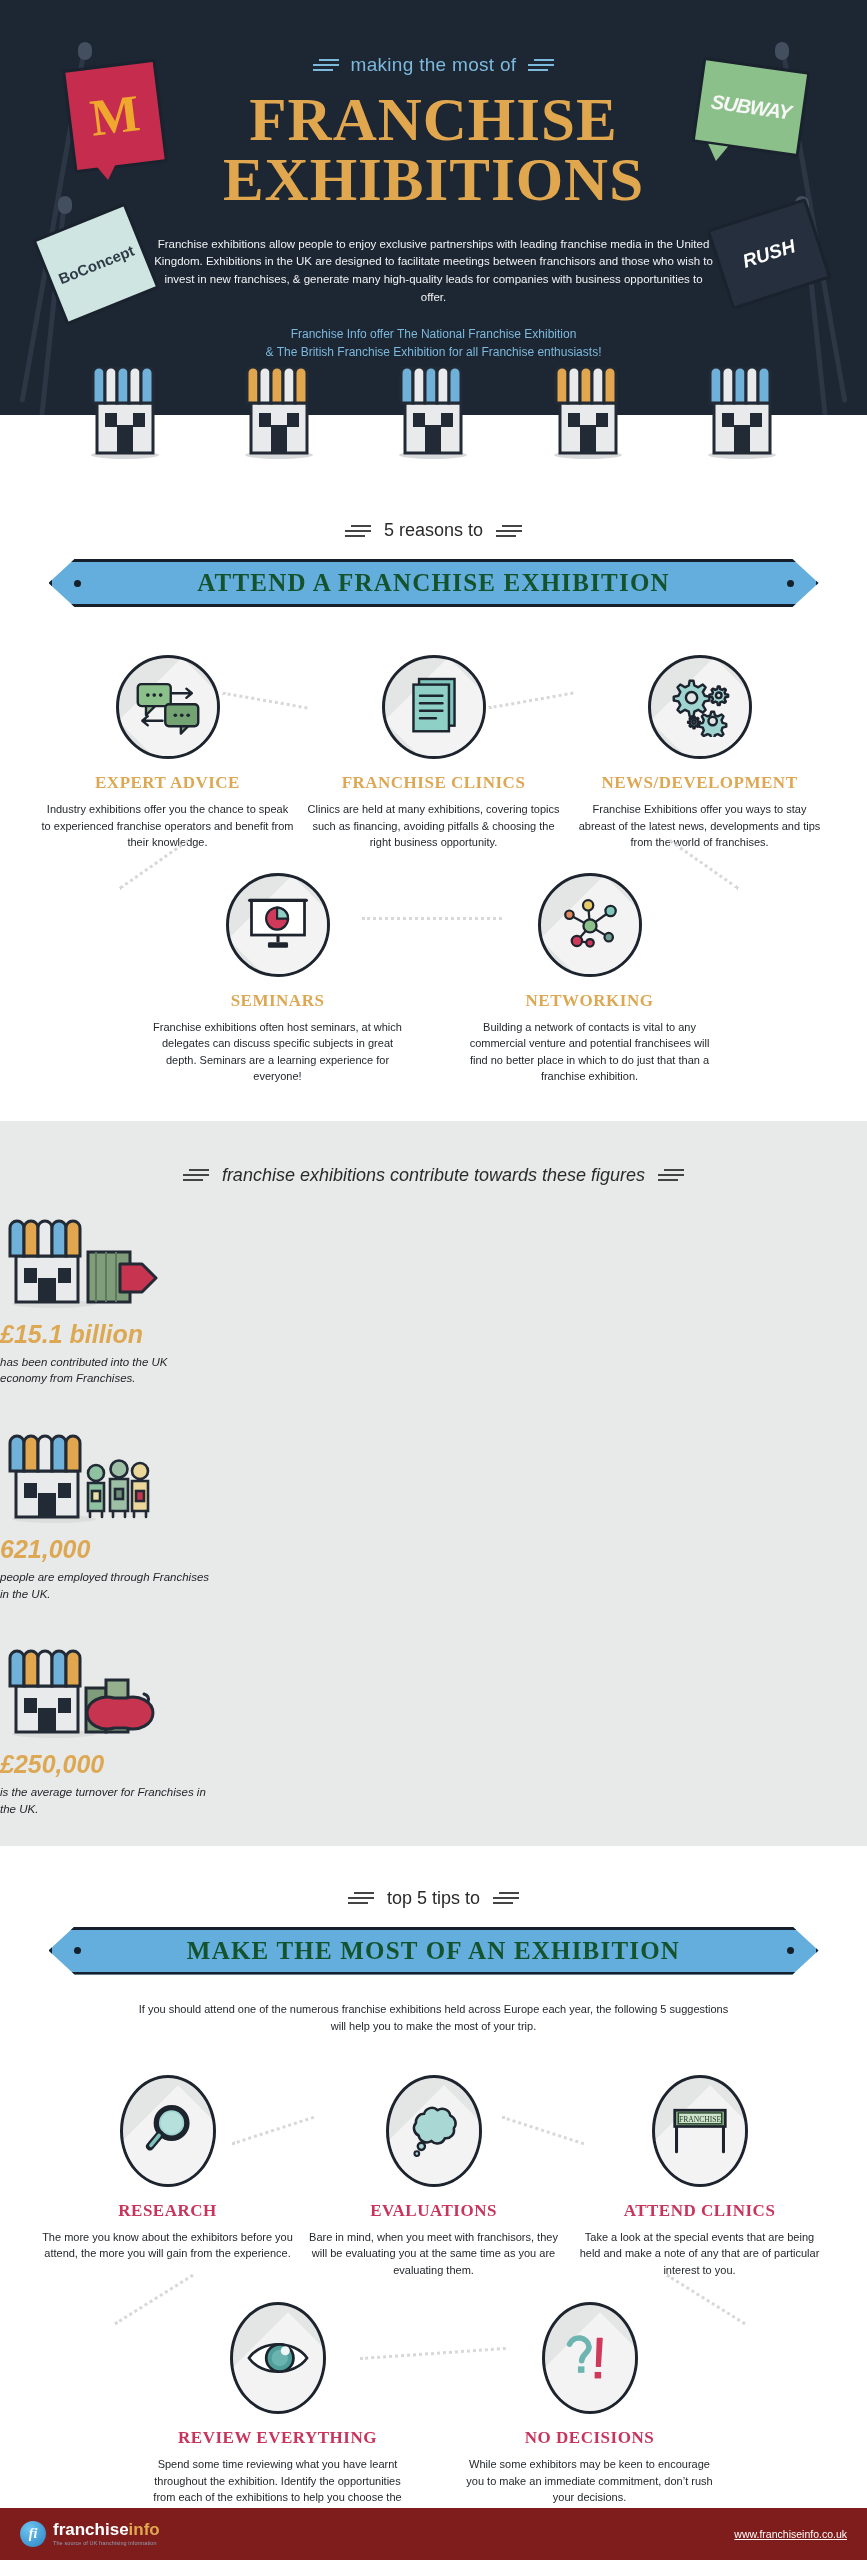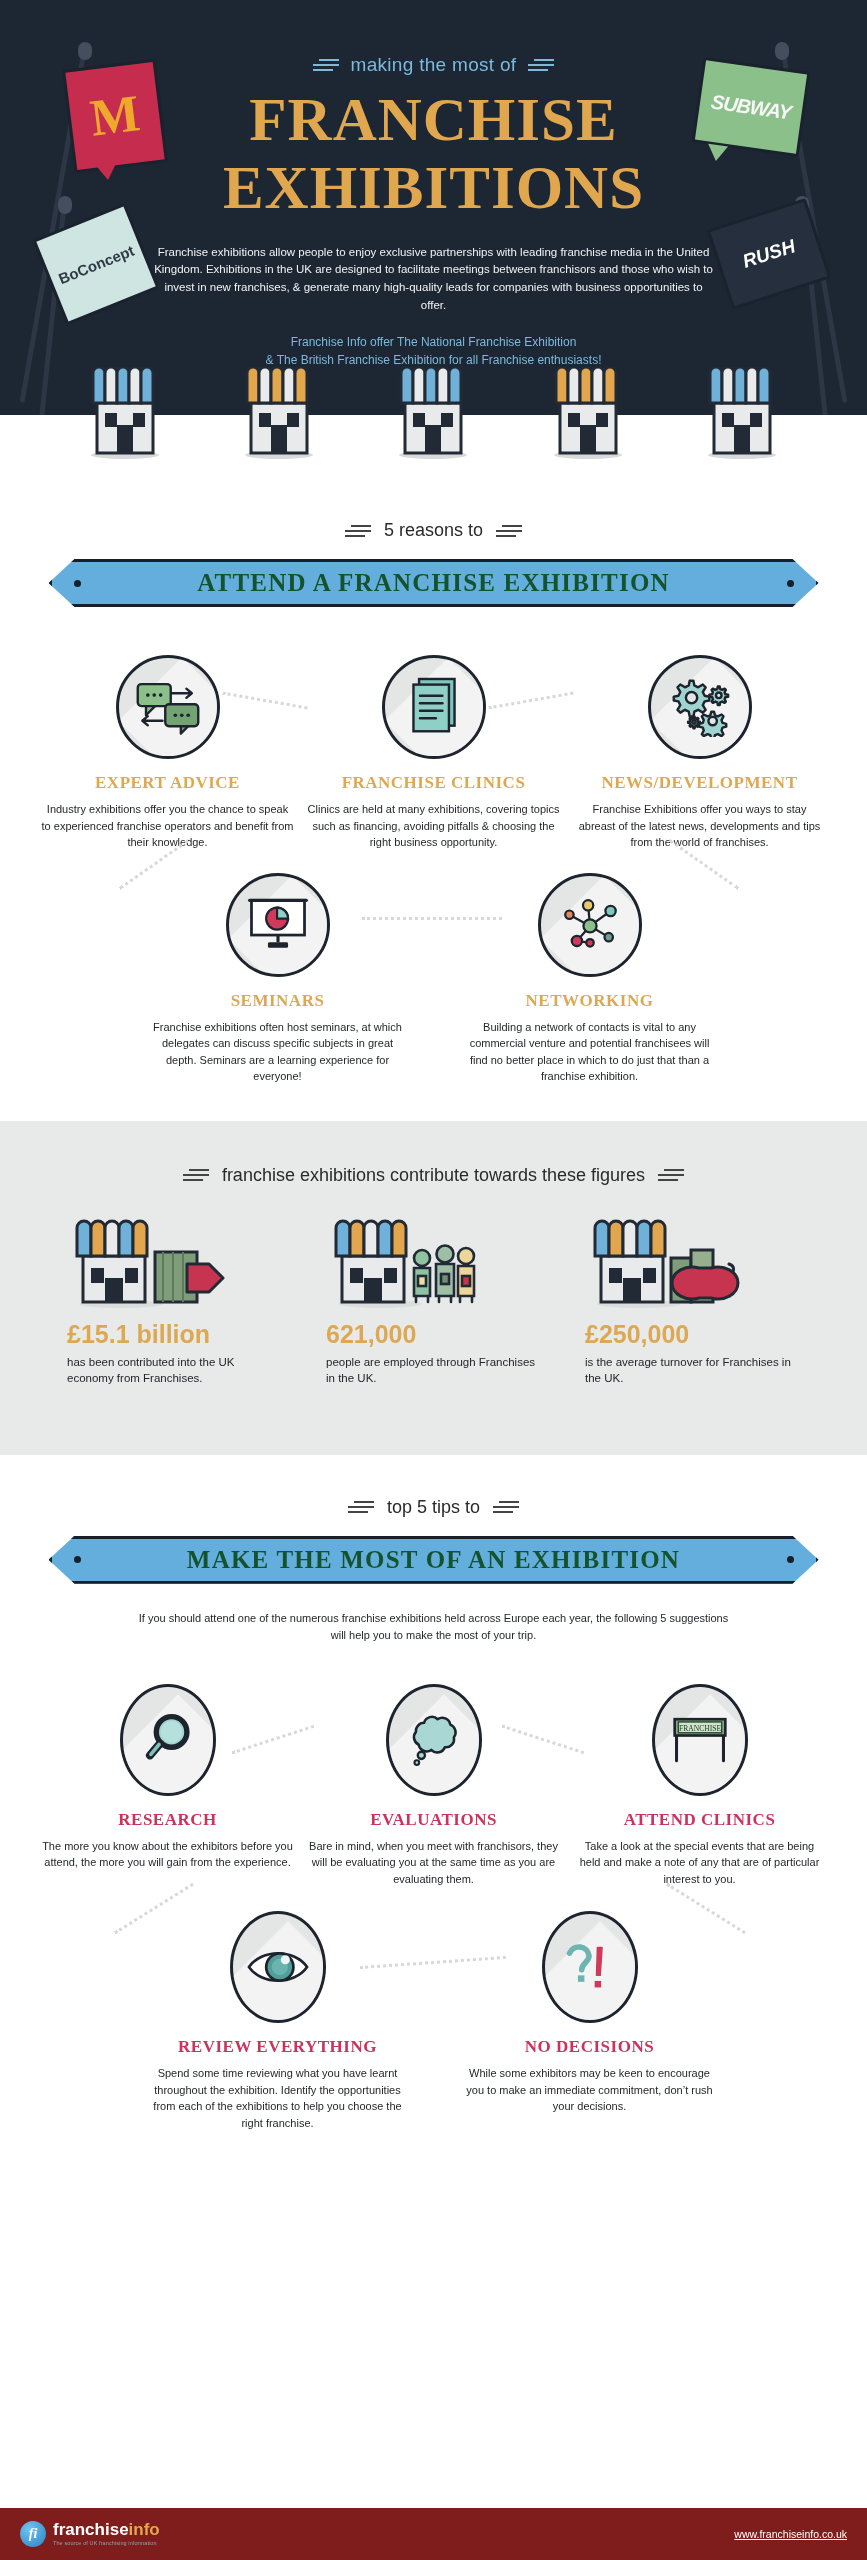--- a/index.html
+++ b/index.html
@@ -35,21 +35,21 @@
   .hero-title {
     text-align: center;
     color: #e0a74f;
     font-family: "Liberation Serif", serif;
     font-weight: bold;
     font-size: 61px;
     line-height: .98;
     letter-spacing: 1px;
     margin-top: 14px;
   }
-  .hero-title .l2 { display: block; margin-top: 8px; }
+  .hero-title .l2 { display: block; }
 
   .hero-para {
     width: 560px; margin: 26px auto 0;
     text-align: center; color: #f2f3f4;
     font-size: 11.5px; line-height: 1.55;
   }
   .hero-sub {
     width: 600px; margin: 18px auto 0;
     text-align: center; color: #7cb9dd;
     font-size: 12px; line-height: 1.5;
@@ -111,22 +111,22 @@
     font-size: 17px; letter-spacing: .5px; margin-bottom: 8px;
   }
   .card-h.gold { color: #dda853; }
   .card-h.pink { color: #c9345c; }
   .card-p { font-size: 11px; line-height: 1.5; color: #24282c; }
 
   
   .dot-link { position: absolute; border-top: 3px dotted #d8d8d8; }
 
   
-  .stats { background: #e8e9e9; padding: 44px 0 68px; }
-  .stats-row { display: flex; justify-content: center; gap: 44px; margin-top: 30px; }
+  .stats { background: #e8e9e9; padding: 44px 0 28px; font-style: italic; }
+  .stats-row { display: flex; justify-content: center; gap: 44px; margin-top: 30px; flex-direction: column; }
   .stat { width: 215px; }
   .stat-art { height: 92px; display: flex; align-items: flex-end; gap: 2px; }
   .stat-num {
     color: #dda853; font-size: 25px; font-weight: bold;
     font-family: "Liberation Sans", sans-serif; margin: 12px 0 5px;
   }
   .stat-p { font-size: 11.5px; line-height: 1.45; color: #23272b; }
 
   
   .tips-intro {

